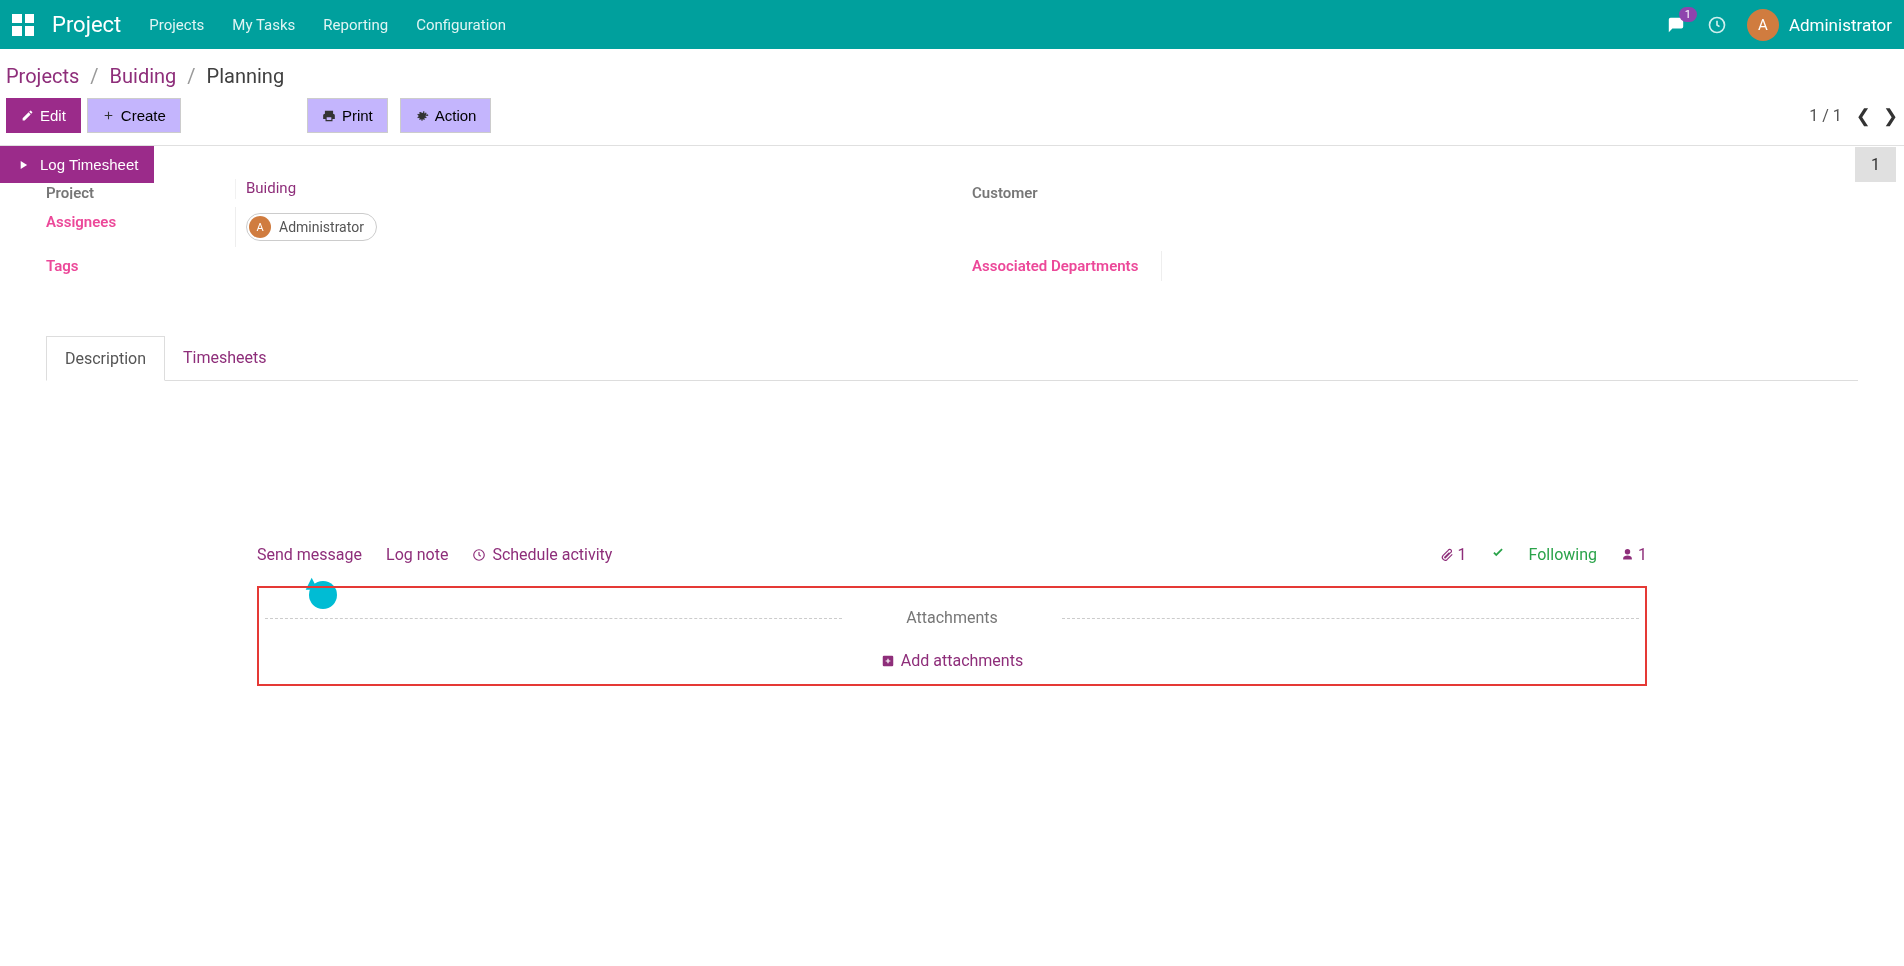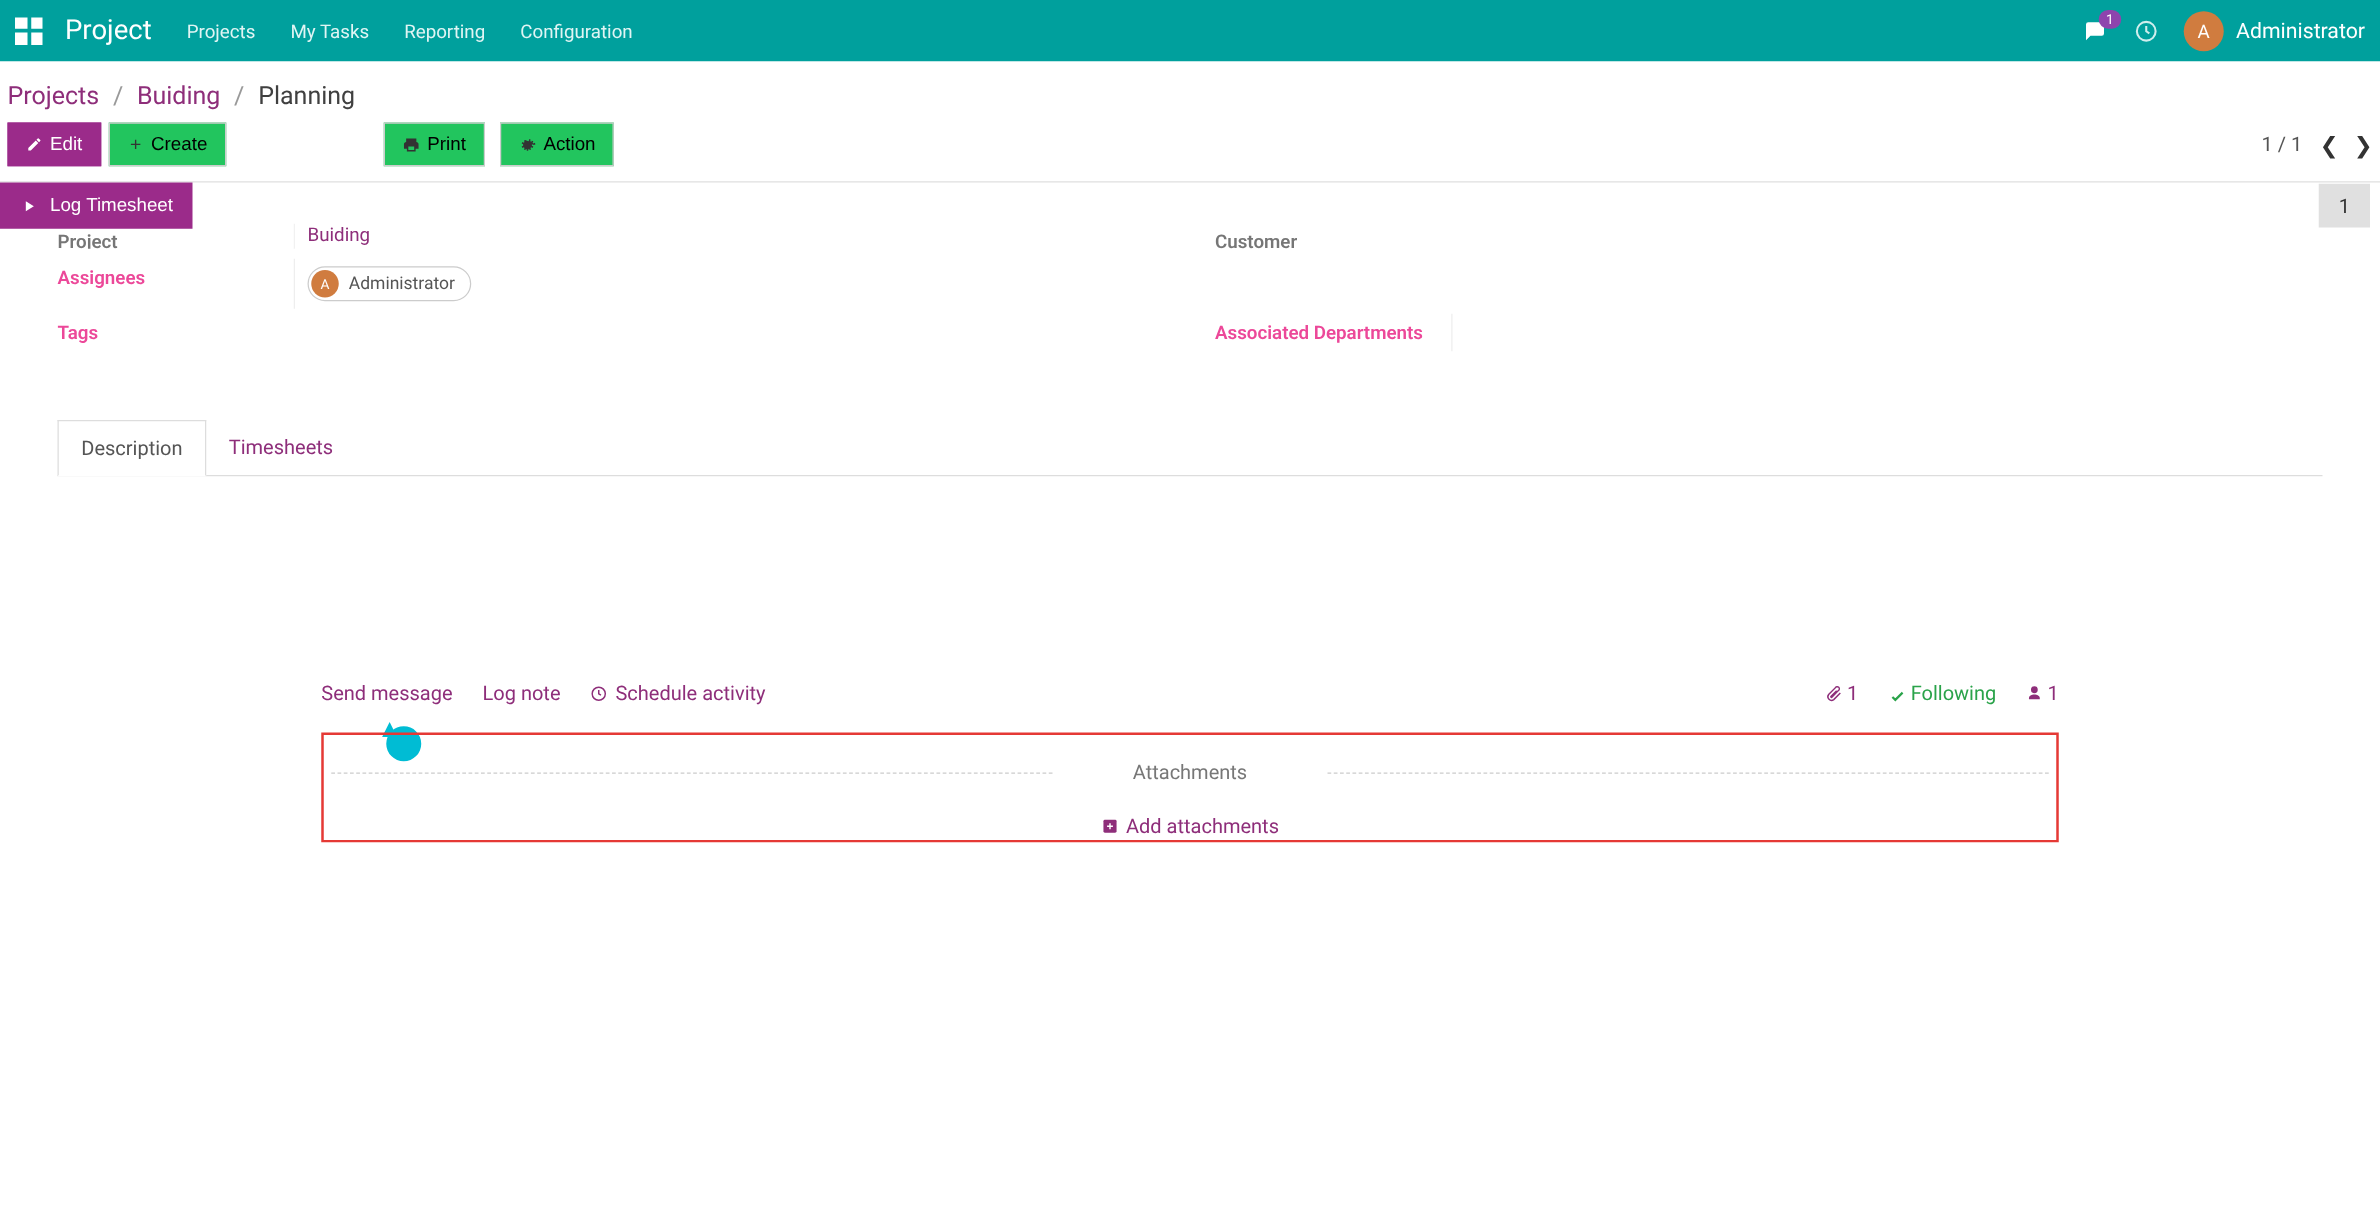--- a/index.html
+++ b/index.html
@@ -20,21 +20,21 @@
     .user-name { font-size: 17px; color: #fff; }
 
     
     .breadcrumb-bar { padding: 15px 6px 10px; font-size: 20px; }
     .breadcrumb-link { color: #8e2e7a; cursor: pointer; }
     .breadcrumb-sep { color: #999; margin: 0 6px; }
     .breadcrumb-current { color: #404040; }
     
     
     .toolbar { display: flex; align-items: center; padding: 0 6px 12px; gap: 6px; border-bottom: 1px solid #e0e0e0; }
-    .btn { border: 1px solid #ccc; background: #22c55e; padding: 8px 14px; font-size: 15px; cursor: pointer; display: inline-flex; align-items: center; gap: 6px; }
+    .btn { border: 1px solid #ccc; background: #c4b5fd; padding: 8px 14px; font-size: 15px; cursor: pointer; display: inline-flex; align-items: center; gap: 6px; }
     .btn-primary { background: #9b2b8a; color: #fff; border-color: #9b2b8a; }
     .btn-group { display: flex; gap: 12px; margin-left: 120px; }
     .toolbar-spacer { flex-grow: 1; }
     .pager { display: flex; align-items: center; gap: 14px; font-size: 16px; color: #555; }
     .pager-arrows { display: flex; gap: 12px; }
     .pager-arrow { cursor: pointer; color: #333; font-size: 18px; }
     
     
     .sub-toolbar { display: flex; align-items: center; }
     .btn-log { background: #9b2b8a; color: #fff; border: none; padding: 10px 16px; font-size: 15px; cursor: pointer; display: flex; align-items: center; gap: 10px; }
@@ -56,29 +56,29 @@
     .tab { padding: 12px 18px; font-size: 16px; color: #8e2e7a; cursor: pointer; }
     .tab.active { color: #555; border: 1px solid #ddd; border-bottom-color: #fff; margin-bottom: -1px; padding-left: 18px; }
     .tab-content { min-height: 150px; }
     
     
     .chatter { max-width: 1410px; margin: 0 auto; padding: 0 10px; position: relative; }
     .chatter-top { display: flex; align-items: center; padding: 14px 0; gap: 24px; font-size: 16px; }
     .chatter-link { color: #8e2e7a; cursor: pointer; display: inline-flex; align-items: center; gap: 6px; }
     .chatter-spacer { flex-grow: 1; }
     .attach-count { color: #8e2e7a; cursor: pointer; display: inline-flex; align-items: center; gap: 4px; }
-    .following { color: #2aa34a; cursor: pointer; display: inline-flex; align-items: flex-end; gap: 4px; }
+    .following { color: #2aa34a; cursor: pointer; display: inline-flex; align-items: flex-start; gap: 24px; }
     .followers { color: #8e2e7a; cursor: pointer; display: inline-flex; align-items: center; gap: 4px; }
     
     
     .blue-drop { position: absolute; left: 62px; top: 50px; width: 28px; height: 28px; background: #00bcd4; border-radius: 50% 50% 50% 50%; transform: rotate(-45deg); }
     .blue-drop::before { content: ''; position: absolute; top: -8px; left: 8px; width: 0; height: 0; border-left: 6px solid transparent; border-right: 6px solid transparent; border-bottom: 12px solid #00bcd4; transform: rotate(45deg); }
     
     
-    .attach-box { border: 2px solid #e53935; padding: 20px 6px 0; position: relative; margin-top: 8px; }
+    .attach-box { border: 2px solid #e53935; padding: 20px 6px 13px; position: relative; margin-top: 8px; }
     .attach-header { text-align: center; color: #777; font-size: 16px; position: relative; margin-bottom: 24px; }
     .attach-header::before, .attach-header::after { content: ''; position: absolute; top: 50%; width: 42%; border-top: 1px dashed #ccc; }
     .attach-header::before { left: 0; }
     .attach-header::after { right: 0; }
     .attach-item { display: inline-flex; align-items: center; gap: 10px; background: #eee; padding: 6px 10px; border-radius: 3px; margin-left: 8px; }
     .pdf-thumb { width: 36px; height: 42px; border: 2px solid #c0392b; border-radius: 4px; display: flex; align-items: center; justify-content: center; color: #c0392b; font-size: 18px; background: #fff; }
     .attach-meta { display: flex; flex-direction: column; }
     .attach-name { font-size: 15px; color: #333; }
     .attach-type { font-size: 12px; color: #888; }
     .attach-actions { display: flex; flex-direction: column; gap: 4px; color: #666; }

